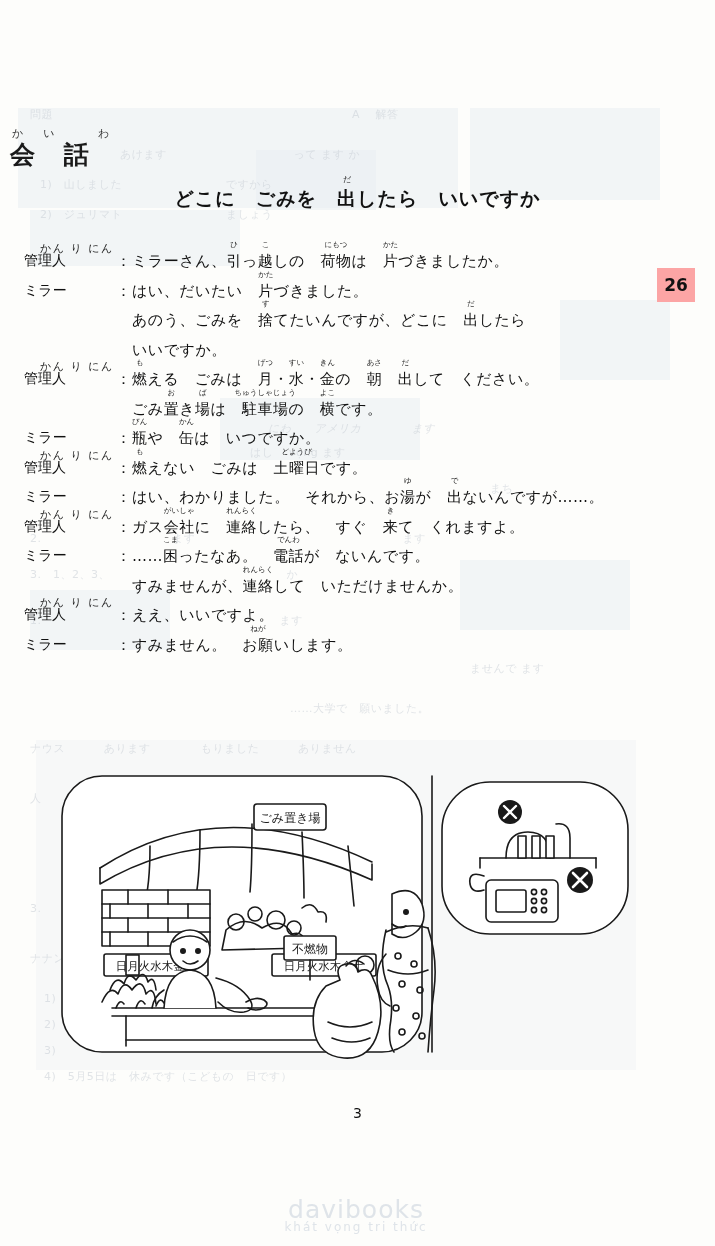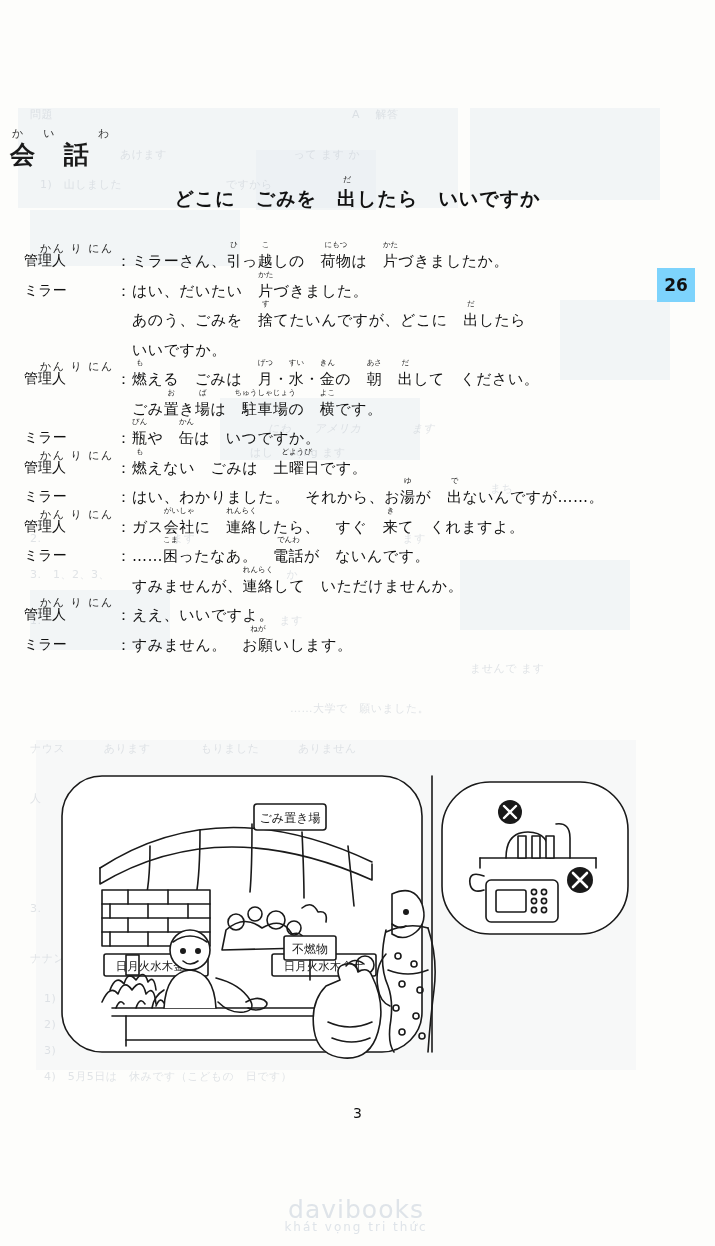--- a/index.html
+++ b/index.html
@@ -55,21 +55,21 @@
     letter-spacing: 20px;
     color: #333;
   }
 
   .lesson-tab {
     position: absolute;
     right: 20px;
     top: 268px;
     width: 38px;
     height: 34px;
-    background: #7dd3fc;
+    background: #fca5a5;
     color: #111;
     font-size: 17px;
     font-weight: bold;
     display: flex;
     align-items: center;
     justify-content: center;
   }
 
   .title {
     position: absolute;
@@ -202,20 +202,21 @@
   <div class="bleed-block" style="left:256px;top:150px;width:120px;height:60px;"></div>
   <div class="bleed-block" style="left:30px;top:210px;width:210px;height:56px;"></div>
   <div class="bleed-block" style="left:560px;top:300px;width:110px;height:80px;"></div>
   <div class="bleed-block" style="left:220px;top:398px;width:200px;height:62px;"></div>
   <div class="bleed-block" style="left:30px;top:590px;width:140px;height:60px;"></div>
   <div class="bleed-block" style="left:460px;top:560px;width:170px;height:70px;"></div>
   <div class="bleed-block" style="left:36px;top:740px;width:600px;height:330px;opacity:0.28;"></div>
   <div class="bleed" style="left:30px;top:106px;">問題　　　　　　　　　　　　　　　　　　　　　　　　　　A　 解答</div>
   <div class="bleed" style="left:120px;top:146px;">あけます　　　　　　　　　　　って ます か</div>
   <div class="bleed" style="left:40px;top:176px;">1)　山しました　　　　　　　　　ですから</div>
+  <div class="bleed" style="left:40px;top:206px;">2)　ジュリマト　　　　　　　　　ましょう</div>
   <div class="bleed" style="left:268px;top:420px;font-style:italic;">にわ　　アメリカ　　　　 ます</div>
   <div class="bleed" style="left:250px;top:444px;">はし　 vọng ます</div>
   <div class="bleed" style="left:470px;top:480px;margin-left:20px;">まち</div>
   <div class="bleed" style="left:30px;top:530px;">2.　　　　　　　　　　　 ます　　　　　　　　　　　　　　　　　　ます</div>
   <div class="bleed" style="left:30px;top:566px;">3.　1、2、3、　　　　　　　　　　　　　　　 か</div>
   <div class="bleed" style="left:30px;top:612px;">1.　　　　　　　　 　　　　　　　　　　　　 ます</div>
   <div class="bleed" style="left:470px;top:660px;">ませんで ます</div>
   <div class="bleed" style="left:290px;top:700px;">……大学で　願いました。</div>
   <div class="bleed" style="left:30px;top:740px;">ナウス　　　 あります　　　　 もりました　　　 ありません</div>
   <div class="bleed" style="left:30px;top:790px;">人　　　　　 ました　　　 　 ありました　　　 ありました</div>

